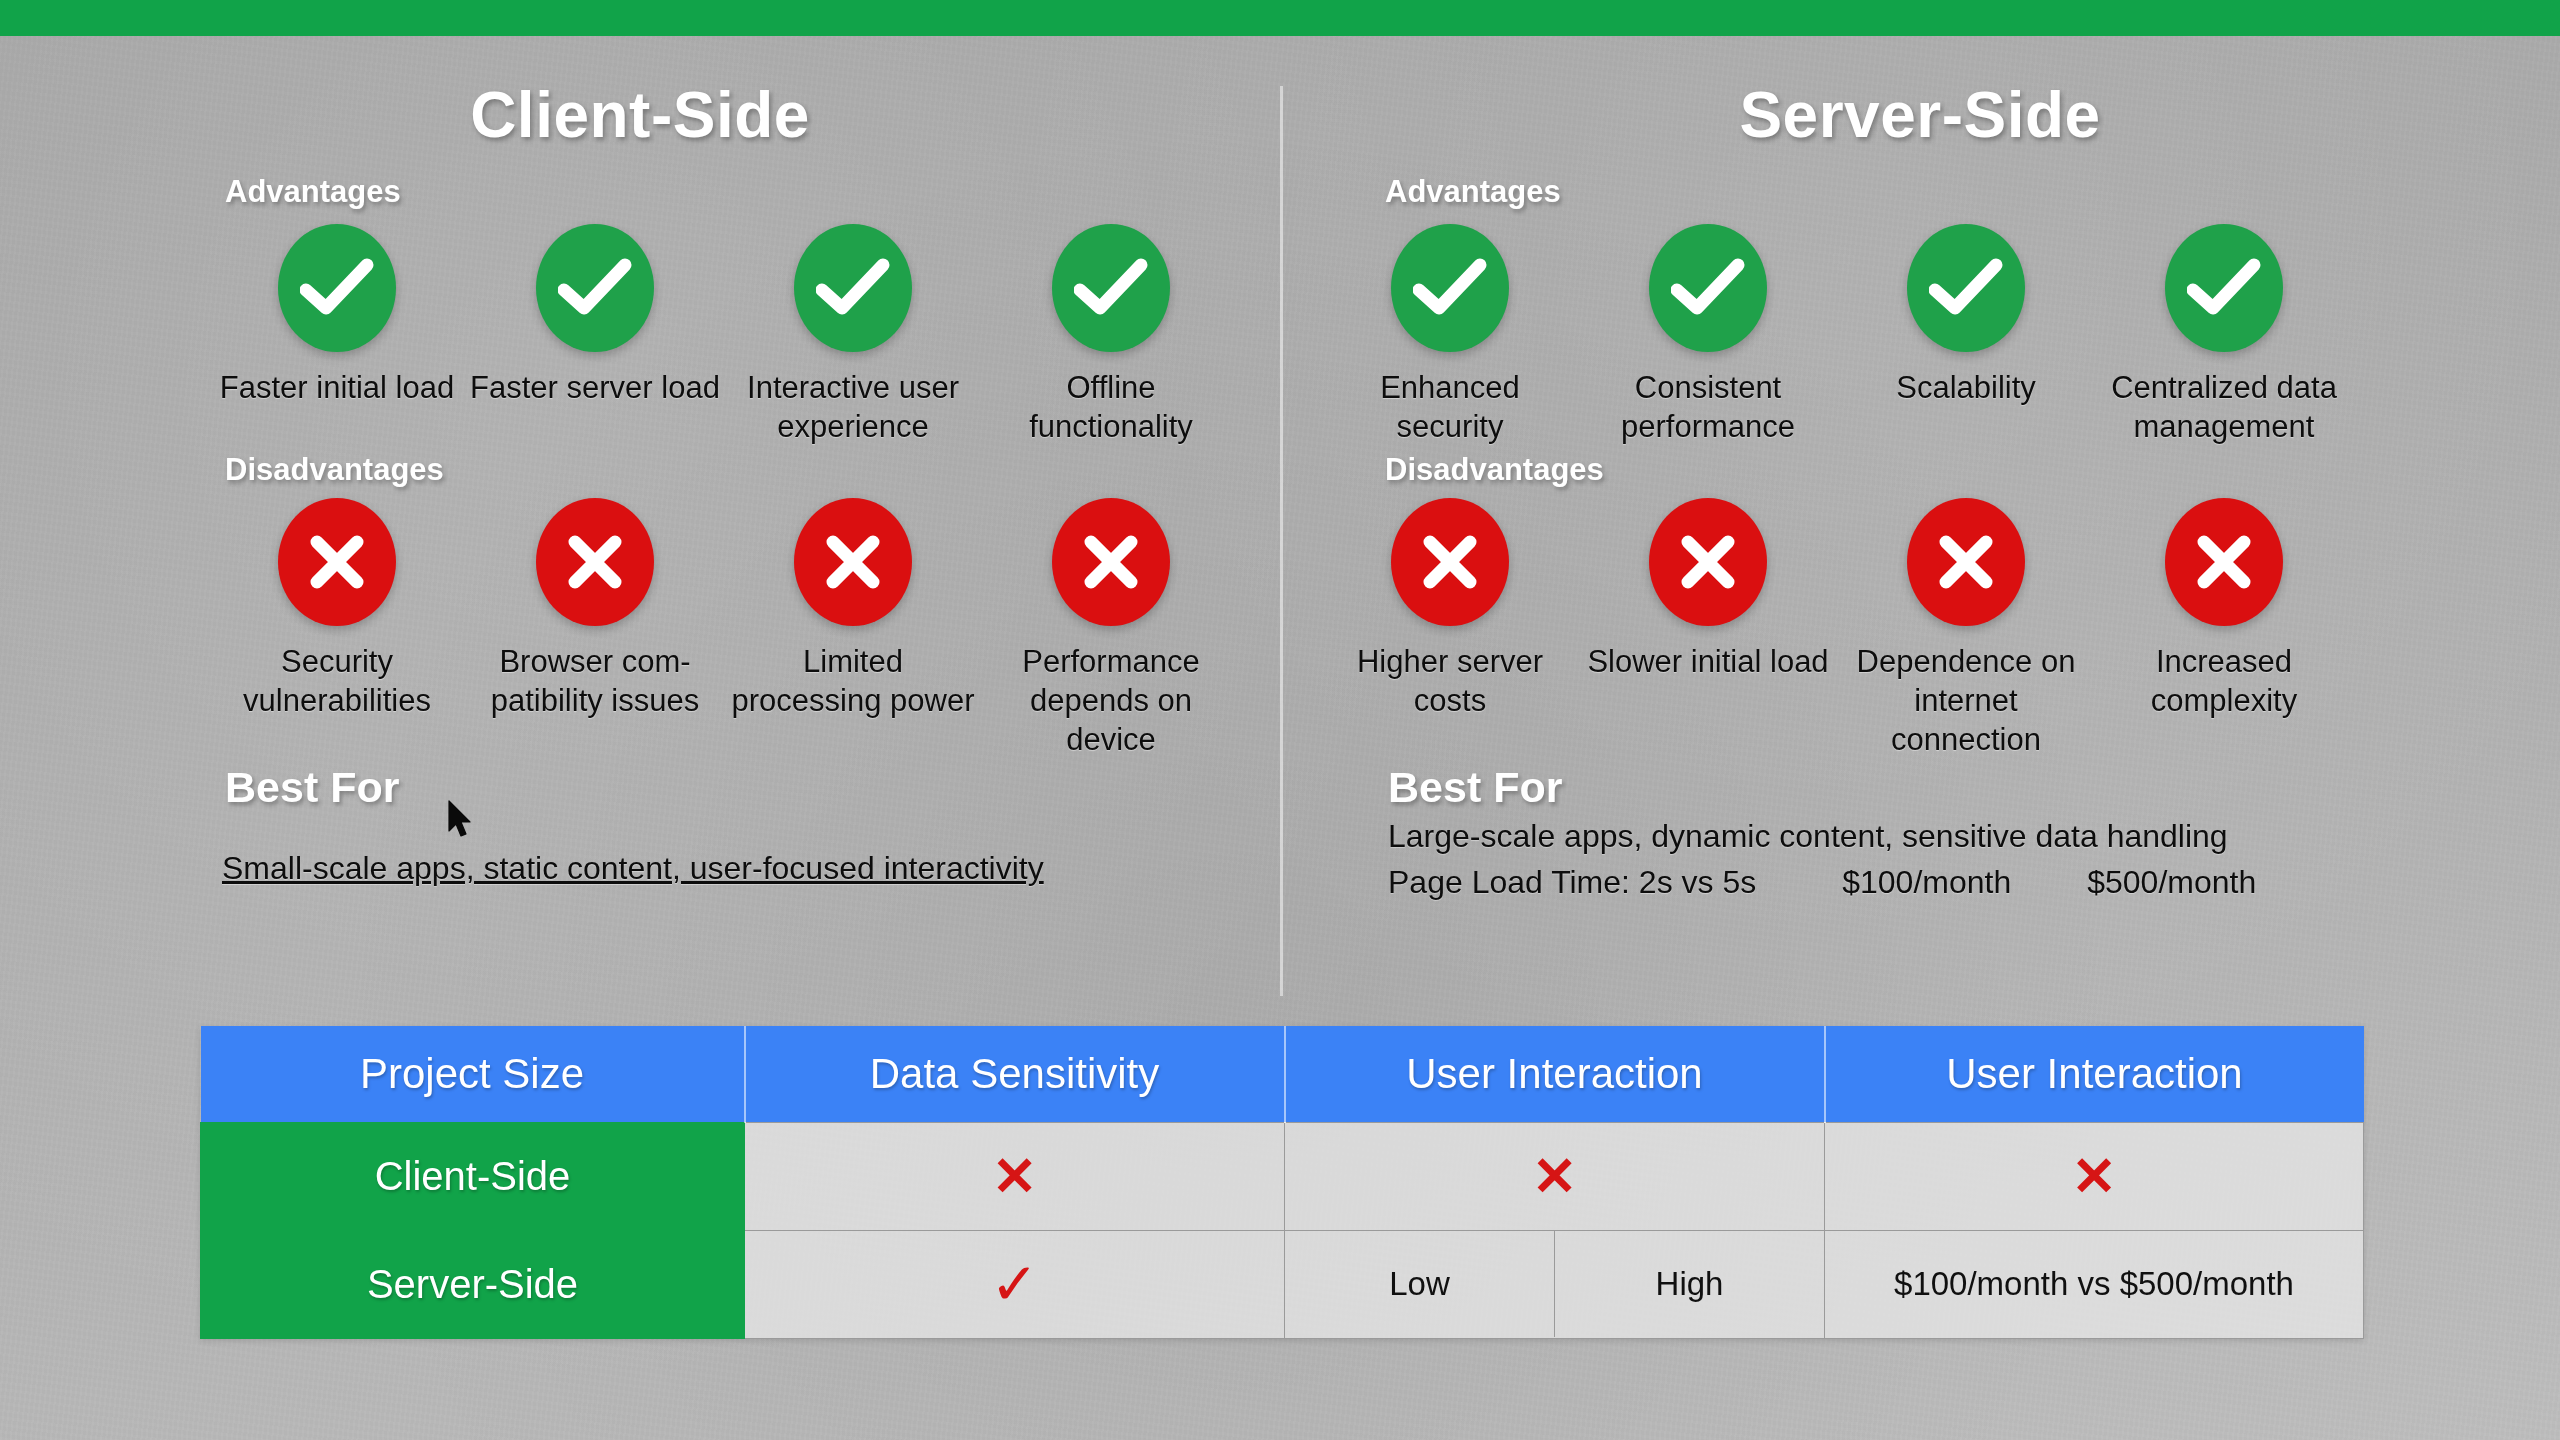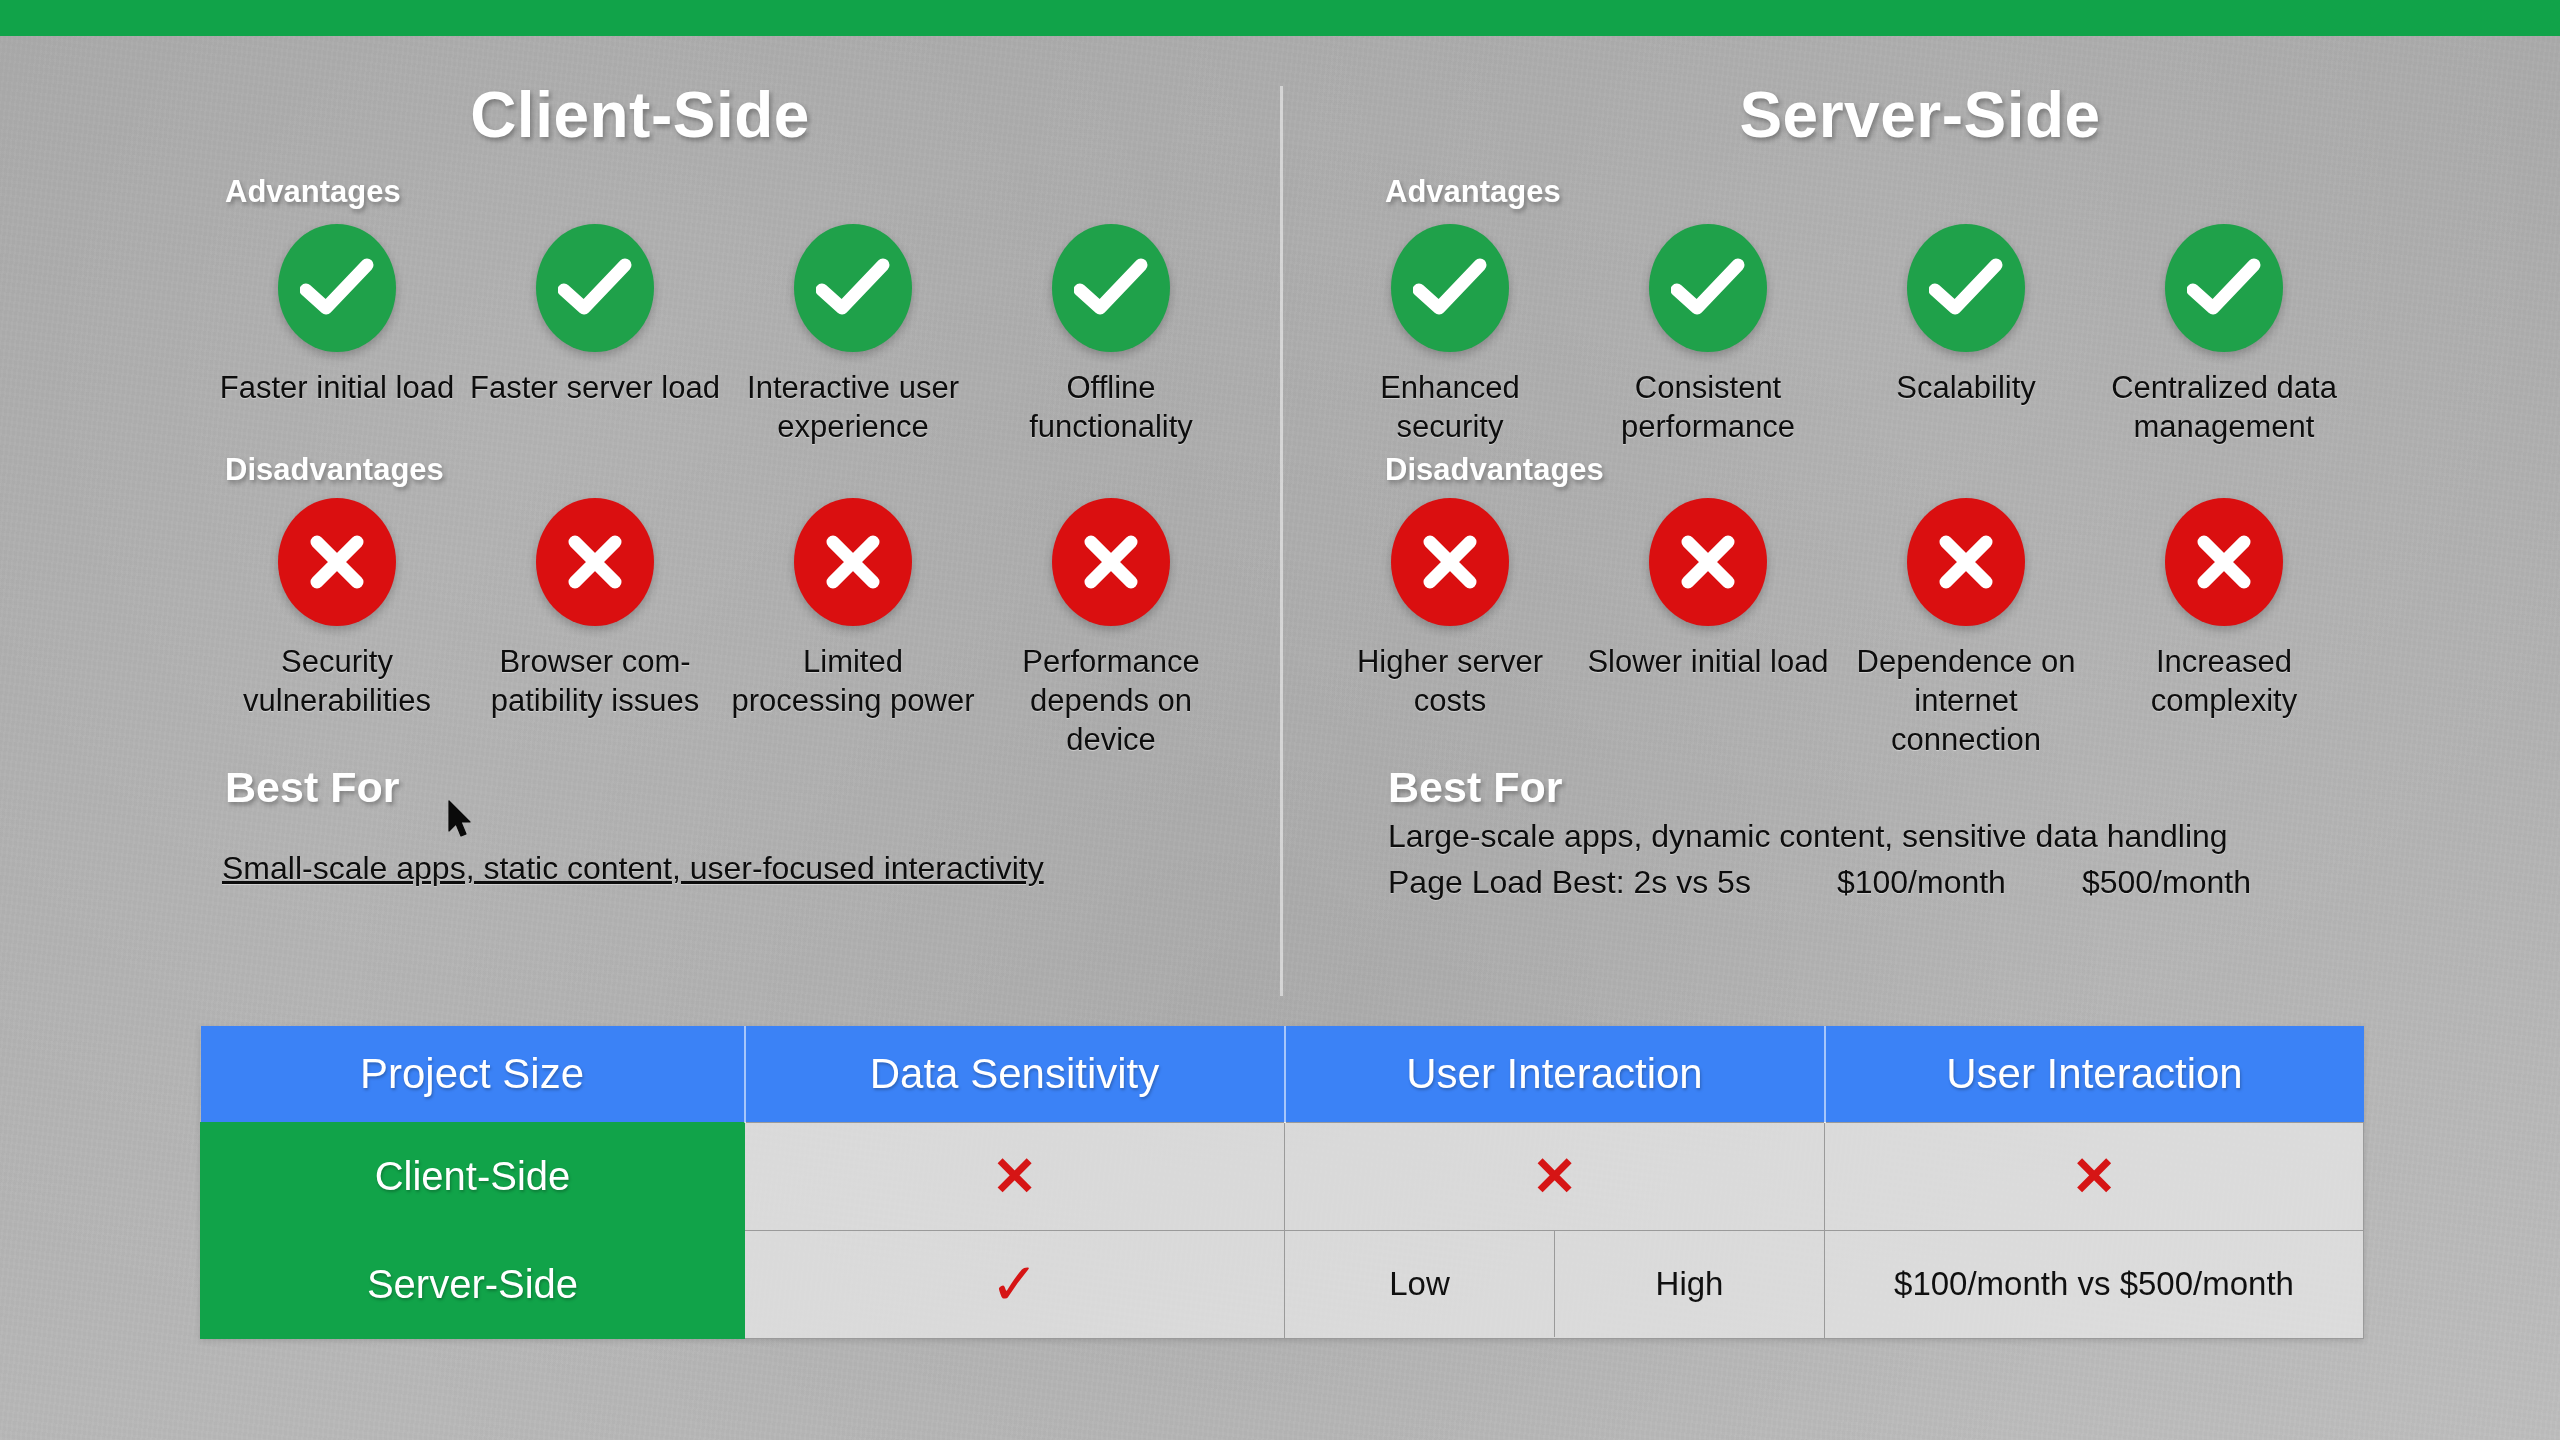--- a/index.html
+++ b/index.html
@@ -386,21 +386,21 @@
           </svg>
       </div>
       <div class="icon-label">Increased complexity</div>
     </div>
   </div>
 
   <div class="bestfor-head" style="margin-top:4px;">Best For</div>
   <div class="bestfor-text" style="margin-top:4px;">Large-scale apps, dynamic content, sensitive data handling</div>
 
   <div class="metrics-row">
-    <span>Page Load Best: 2s vs 5s</span>
+    <span>Page Load Time: 2s vs 5s</span>
     <span class="metric-gap-a"></span>
     <span>$100/month</span>
     <span class="metric-gap-b"></span>
     <span>$500/month</span>
   </div>
 </div>
 
 <table id="comparison-table">
   <colgroup>
     <col class="c1">

